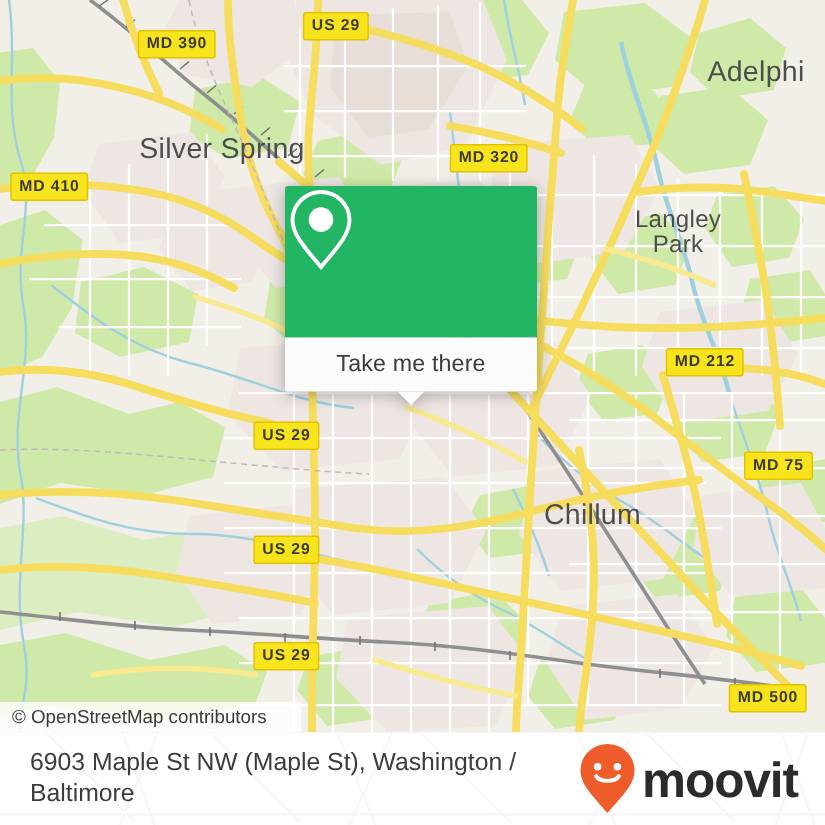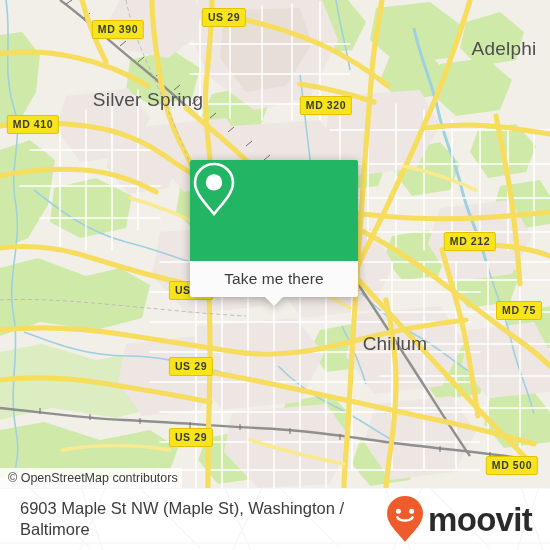--- a/index.html
+++ b/index.html
@@ -44,21 +44,20 @@
   }
   .place-label.sm { font-size:16px; }
   .place-label.two-line { line-height:1.04; text-align:center; }
 
   
   .popup {
     position:absolute;
     left:190px; top:124px;
     width:168px; height:137px;
     filter: drop-shadow(0 2px 5px rgba(0,0,0,0.30));
-    margin-top: 36px;
   }
   .popup-green {
     width:100%; height:101px;
     background:#22b563;
     border-radius:2px 2px 0 0;
     display:flex; align-items:center; justify-content:center;
   }
   .popup-white {
     width:100%; height:36px;
     background:#fbfbfb;
@@ -80,21 +79,21 @@
     border-left:9px solid transparent;
     border-right:9px solid transparent;
     border-top:9px solid #fbfbfb;
   }
 
   
   .attrib {
     position:absolute;
     left:0; top:468px;
     height:20px;
-    padding:0 4px 0 8px;
+    padding:0 23px 0 8px;
     display:flex; align-items:center;
     background:rgba(255,255,255,0.80);
     color:#3a3a3a;
     font-size:12.5px;
     font-family:"Liberation Sans", sans-serif;
     white-space:nowrap;
   }
 
   
   .footer {
@@ -344,20 +343,24 @@
       <path class="mj2" d="M404,166 C430,172 454,180 476,190"></path>
 
       <path class="bnd" d="M126,0 C134,40 152,72 168,110 C186,152 200,188 210,226"></path>
       <path class="bnd" d="M0,300 C40,298 84,302 126,306 C170,310 206,314 246,316"></path>
     </svg>
 
     <div class="place-label" style="left: 148px; top: 89px; transform: translateX(-50%);">Silver Spring</div>
 
     <div class="place-label" style="left: 504px; top: 38px; transform: translateX(-50%); text-align: right;">Adelphi</div>
 
+    <div class="place-label sm two-line" style="left: 452px; top: 139px; transform: translateX(-50%);">
+        <div>Langley</div>
+        <div>Park</div>
+      </div>
 
     <div class="place-label" style="left: 395px; top: 333px; transform: translateX(-50%);">Chillum</div>
 
     <div class="shield" style="left: 118px; top: 20px; transform: translateX(-50%);">MD 390</div>
     <div class="shield" style="left: 224px; top: 8px; transform: translateX(-50%);">US 29</div>
     <div class="shield" style="left: 308px; top: 96px; transform: translateX(-50%); margin-left: 18px;">MD 320</div>
     <div class="shield" style="left: 33px; top: 115px; transform: translateX(-50%);">MD 410</div>
     <div class="shield" style="left: 470px; top: 232px; transform: translateX(-50%);">MD 212</div>
     <div class="shield" style="left: 191px; top: 281px; transform: translateX(-50%);">US 29</div>
     <div class="shield" style="left: 519px; top: 301px; transform: translateX(-50%);">MD 75</div>

